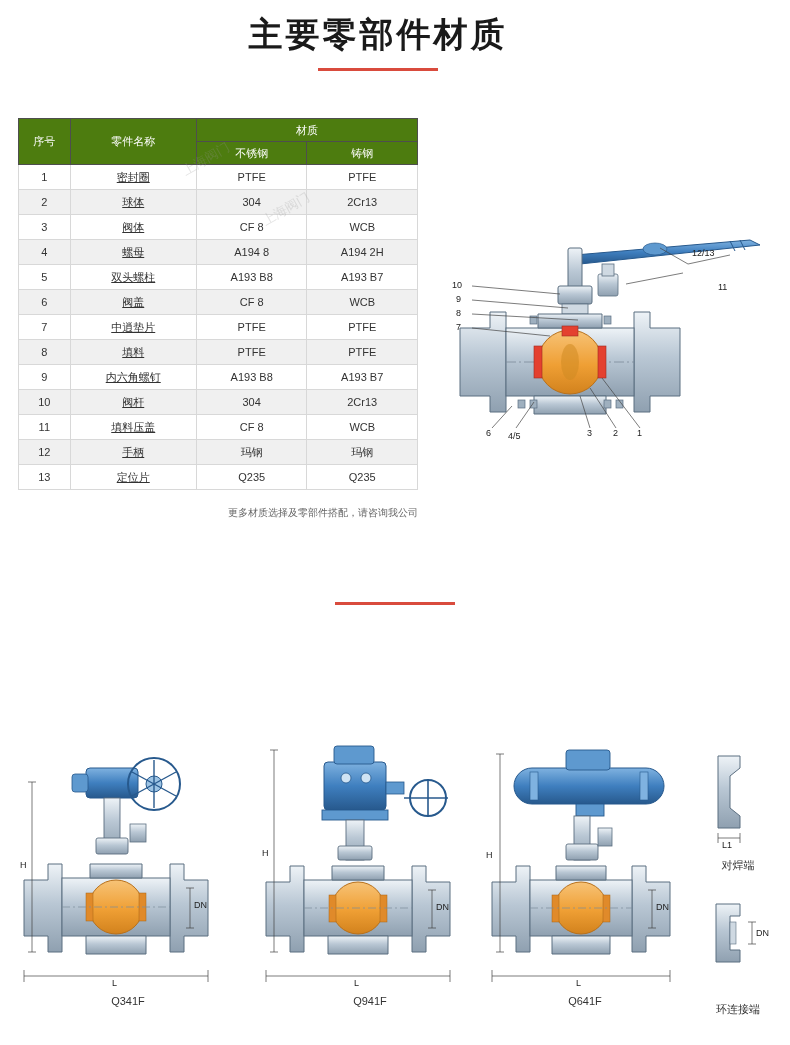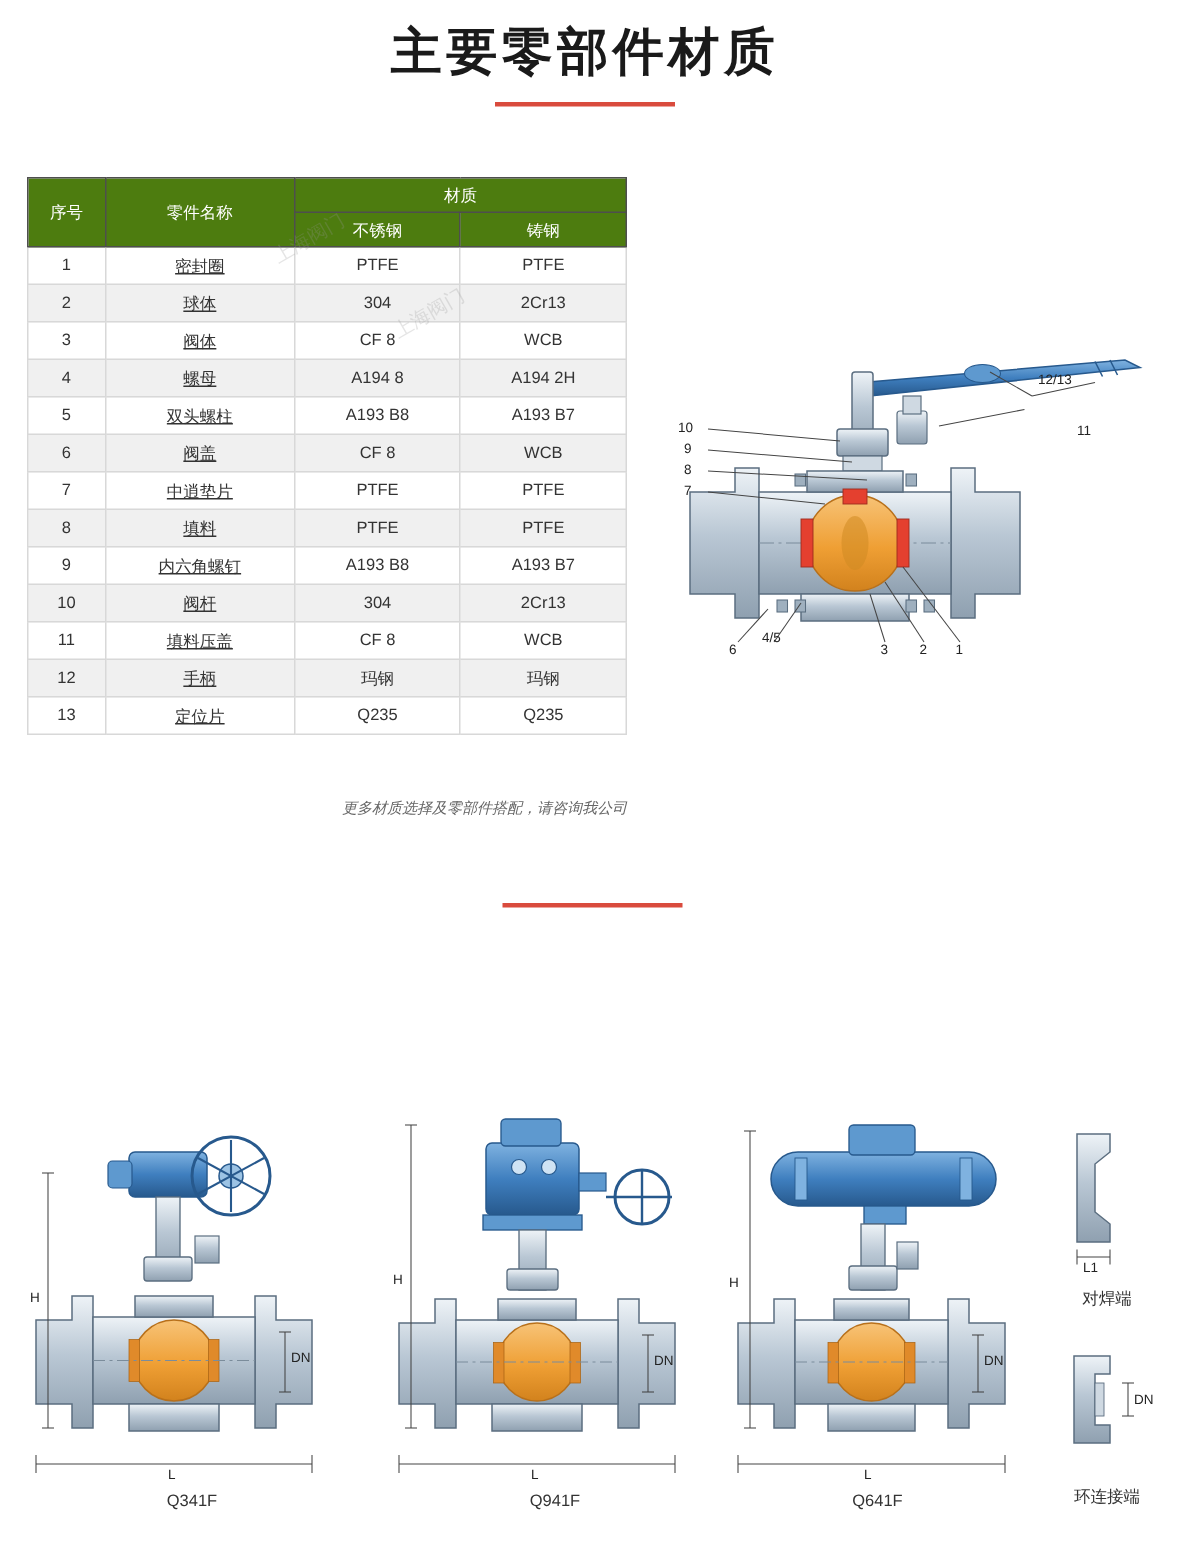--- a/index.html
+++ b/index.html
@@ -15,21 +15,21 @@
     text-align:center;
     font-size:34px;
     font-weight:bold;
     color:#1a1a1a;
     letter-spacing:3px;
   }
   .title-rule{
     width:120px;height:3px;background:#d94b3d;
     margin:10px auto 0 auto;
   }
-  #title1{position:absolute;left:16px;top:12px;width:748px;}
+  #title1{position:absolute;left:4px;top:12px;width:748px;}
   #title2{position:absolute;left:0;top:592px;width:790px;}
 
   
   .table-wrap{
     position:absolute;left:18px;top:118px;width:400px;
   }
   table.mat{
     border-collapse:collapse;
     width:400px;
     font-size:11px;
@@ -48,22 +48,22 @@
     border:1px solid #4e4e4e;
     font-size:11px;
     height:22px;
   }
   table.mat tbody tr:nth-child(odd) td{background:#ffffff;}
   table.mat tbody tr:nth-child(even) td{background:#f0f0f0;}
   td.idx{width:44px;}
   td.pname{width:115px;text-decoration:underline;}
   td.m1,td.m2{width:100px;}
   .note{
-    position:absolute;left:18px;top:532px;width:400px;
-    text-align:right;font-size:10px;color:#666;font-style:italic;
+    position:absolute;left:18px;top:506px;width:400px;
+    text-align:right;font-size:10px;color:#666;
   }
 
   
   .draw{position:absolute;}
   .cap{
     position:absolute;text-align:center;font-size:11px;color:#333;
   }
   .wm{
     position:absolute;color:rgba(150,150,150,.25);
     font-size:13px;transform:rotate(-30deg);
@@ -257,21 +257,21 @@
     </g>
   </svg>
 
   <div class="lbl" style="left:262px;top:48px;">12/13</div>
   <div class="lbl" style="left:288px;top:82px;">11</div>
   <div class="lbl" style="left:22px;top:80px;">10</div>
   <div class="lbl" style="left:26px;top:94px;">9</div>
   <div class="lbl" style="left:26px;top:108px;">8</div>
   <div class="lbl" style="left:26px;top:122px;">7</div>
   <div class="lbl" style="left:56px;top:228px;">6</div>
-  <div class="lbl" style="left:78px;top:220px;">4/5</div>
+  <div class="lbl" style="left:78px;top:231px;">4/5</div>
   <div class="lbl" style="left:157px;top:228px;">3</div>
   <div class="lbl" style="left:183px;top:228px;">2</div>
   <div class="lbl" style="left:207px;top:228px;">1</div>
 </div>
 
 <div id="title2">
   <div class="title-rule"></div>
 </div>
 
 <div class="draw" style="left:8px;top:720px;width:240px;height:300px;">
@@ -427,14 +427,14 @@
   <svg width="96" height="100" viewBox="0 0 96 100">
     <path d="M26 6 L50 6 L50 18 L40 18 L40 52 L50 52 L50 64 L26 64 Z" fill="url(#steel)" stroke="#5b6e80" stroke-width="1"></path>
     <rect x="40" y="24" width="6" height="22" fill="#cfd9e2" stroke="#5b6e80" stroke-width=".6"></rect>
     <g stroke="#444" stroke-width=".7">
       <line x1="62" y1="24" x2="62" y2="46"></line>
       <line x1="58" y1="24" x2="66" y2="24"></line>
         <line x1="58" y1="46" x2="66" y2="46"></line>
     </g>
   </svg>
   <div class="lbl" style="left:66px;top:30px;">DN</div>
-  <div class="cap" style="left:0;top:92px;width:96px;">环连接端</div>
+  <div class="cap" style="left:0;top:104px;width:96px;">环连接端</div>
 </div>
 
 </body></html>

